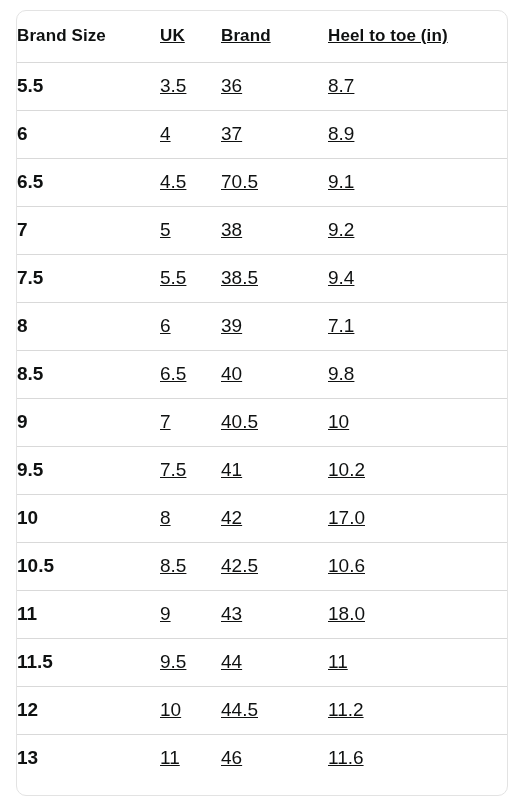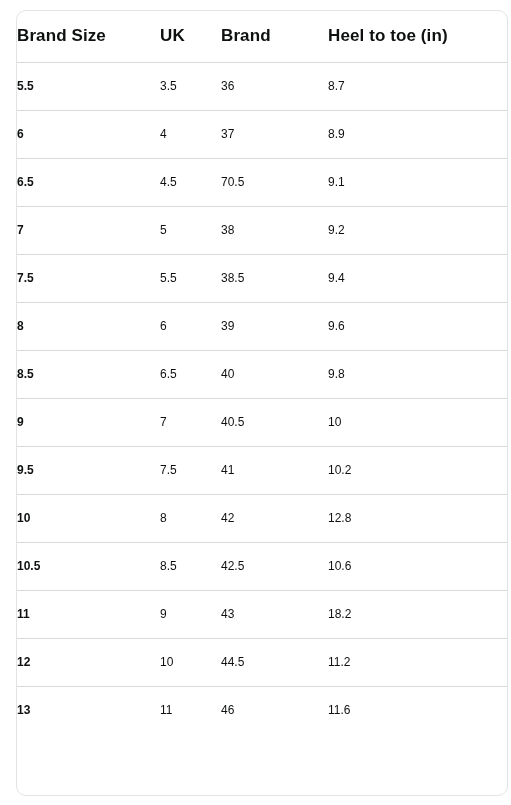--- a/index.html
+++ b/index.html
@@ -57,34 +57,34 @@
     font-size: 17px;
     font-weight: bold;
     letter-spacing: 0.1px;
     border-bottom: 1px solid #d9d9d9;
   }
 
   tbody tr.data-row {
     height: 48px;
   }
   tbody tr.data-row td {
-    font-size: 12px;
+    font-size: 19px;
     font-weight: normal;
     border-bottom: 1px solid #d9d9d9;
   }
   tbody tr.data-row:last-child td {
     border-bottom: none;
   }
   tbody tr.data-row td.brand-cell {
     font-weight: bold;
   }
 
   
   th.pad, td.pad { padding-left: 15px; }
-  th.pad2, td.pad2 { padding-left: 3px; }
+  th.pad2, td.pad2 { padding-left: 3px; text-decoration: underline; }
 </style>
 </head>
 <body>
 
 <div id="size-chart-card">
   <table class="size-table">
     <colgroup>
       <col class="c1">
         <col class="c2">
         <col class="c3">
@@ -126,21 +126,21 @@
         <tr class="data-row">
           <td class="pad brand-cell">7.5</td>
           <td class="pad2">5.5</td>
           <td class="pad2">38.5</td>
           <td class="pad2">9.4</td>
         </tr>
         <tr class="data-row">
           <td class="pad brand-cell">8</td>
           <td class="pad2">6</td>
           <td class="pad2">39</td>
-          <td class="pad2">9.6</td>
+          <td class="pad2">7.1</td>
         </tr>
         <tr class="data-row">
           <td class="pad brand-cell">8.5</td>
           <td class="pad2">6.5</td>
           <td class="pad2">40</td>
           <td class="pad2">9.8</td>
         </tr>
         <tr class="data-row">
           <td class="pad brand-cell">9</td>
           <td class="pad2">7</td>
@@ -150,33 +150,39 @@
         <tr class="data-row">
           <td class="pad brand-cell">9.5</td>
           <td class="pad2">7.5</td>
           <td class="pad2">41</td>
           <td class="pad2">10.2</td>
         </tr>
         <tr class="data-row">
           <td class="pad brand-cell">10</td>
           <td class="pad2">8</td>
           <td class="pad2">42</td>
-          <td class="pad2">12.8</td>
+          <td class="pad2">17.0</td>
         </tr>
         <tr class="data-row">
           <td class="pad brand-cell">10.5</td>
           <td class="pad2">8.5</td>
           <td class="pad2">42.5</td>
           <td class="pad2">10.6</td>
         </tr>
         <tr class="data-row">
           <td class="pad brand-cell">11</td>
           <td class="pad2">9</td>
           <td class="pad2">43</td>
-          <td class="pad2">18.2</td>
+          <td class="pad2">18.0</td>
+        </tr>
+        <tr class="data-row">
+          <td class="pad brand-cell">11.5</td>
+          <td class="pad2">9.5</td>
+          <td class="pad2">44</td>
+          <td class="pad2">11</td>
         </tr>
         <tr class="data-row">
           <td class="pad brand-cell">12</td>
           <td class="pad2">10</td>
           <td class="pad2">44.5</td>
           <td class="pad2">11.2</td>
         </tr>
         <tr class="data-row">
           <td class="pad brand-cell">13</td>
           <td class="pad2">11</td>

